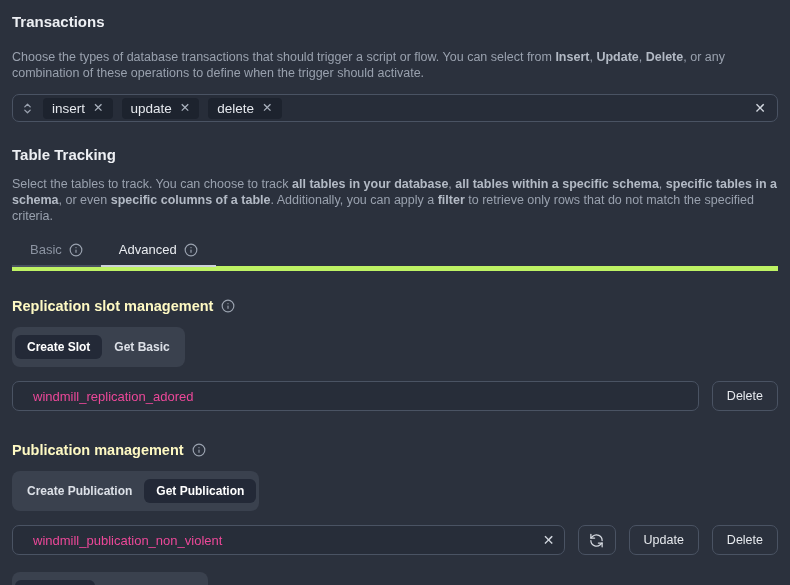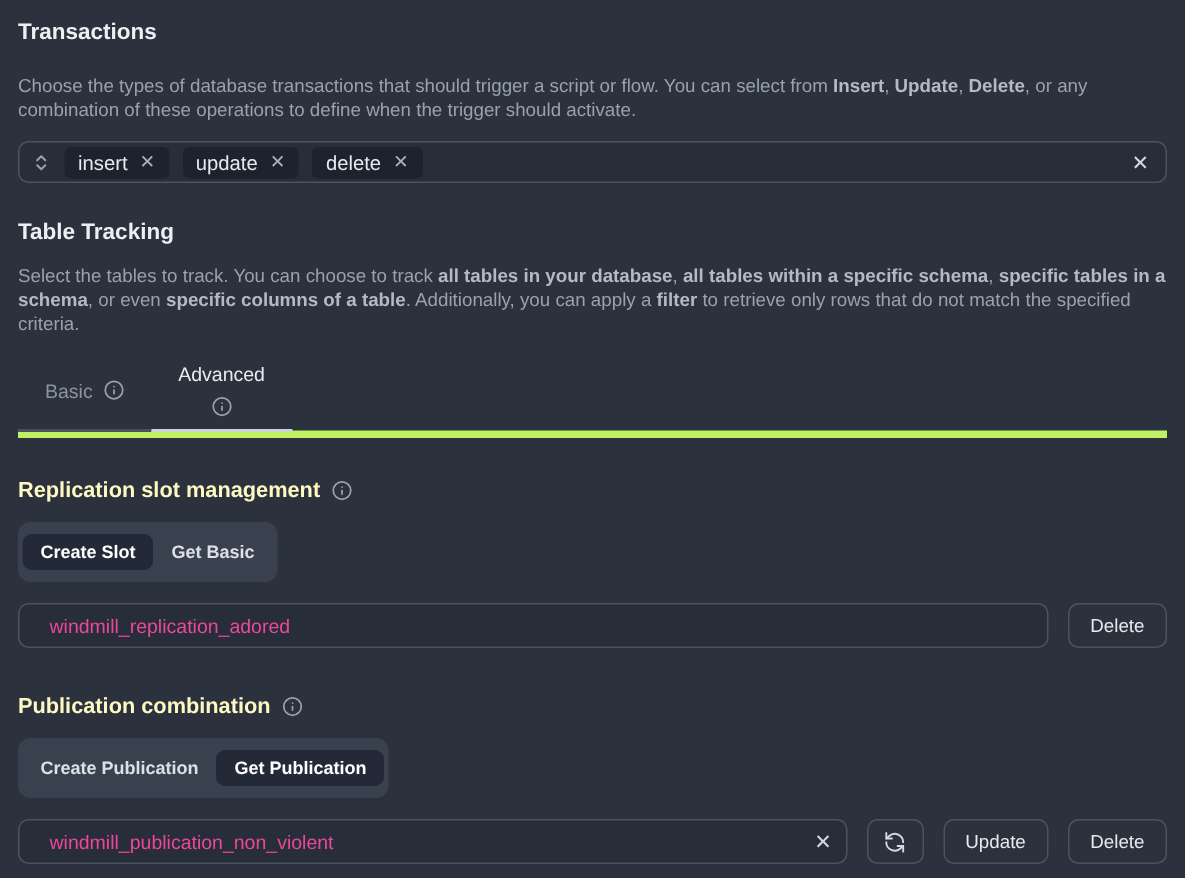--- a/index.html
+++ b/index.html
@@ -36,21 +36,21 @@
   .desc2 { margin-top: 13px; }
 
   
   .tabs { margin-top: 16px; display: flex; border-bottom: 5px solid #bef264; }
   .tab {
     display: flex; align-items: center; gap: 7px;
     font-size: 13px; padding: 2px 18px 8px;
     border-bottom: 2px solid transparent; margin-bottom: -1px; cursor: pointer;
   }
   .tab.inactive { color: #8c94a2; border-bottom-color: #495160; }
-  .tab.active { color: #e9ecf0; border-bottom-color: #ccd1da; font-weight: 500; flex-direction: column; }
+  .tab.active { color: #e9ecf0; border-bottom-color: #ccd1da; font-weight: 500; }
   .tab svg { display: block; }
 
   .h3 {
     margin-top: 27px; font-size: 14.5px; line-height: 16px; font-weight: 700;
     color: #fef9c3; display: flex; align-items: center; gap: 8px;
   }
   .h3.pub { margin-top: 31px; }
   .info { color: #9aa2af; display: flex; align-items: center; }
 
   
@@ -165,21 +165,21 @@
     <div class="toggle-item">Get Basic</div>
   </div>
 
   <div class="row">
     <input class="text-input grow" type="text" value="windmill_replication_adored" style="">
     <button class="btn">Delete</button>
   </div>
 
   
   <div class="h3 pub">
-    <span>Publication combination</span>
+    <span>Publication management</span>
     <span class="info">
       <svg viewBox="0 0 24 24" width="14" height="14" fill="none" stroke="currentColor" stroke-width="2" stroke-linecap="round">
           <circle cx="12" cy="12" r="10"></circle>
           <path d="M12 16v-4"></path>
           <path d="M12 8h.01"></path>
         </svg>
     </span>
   </div>
 
   <div class="toggle">

